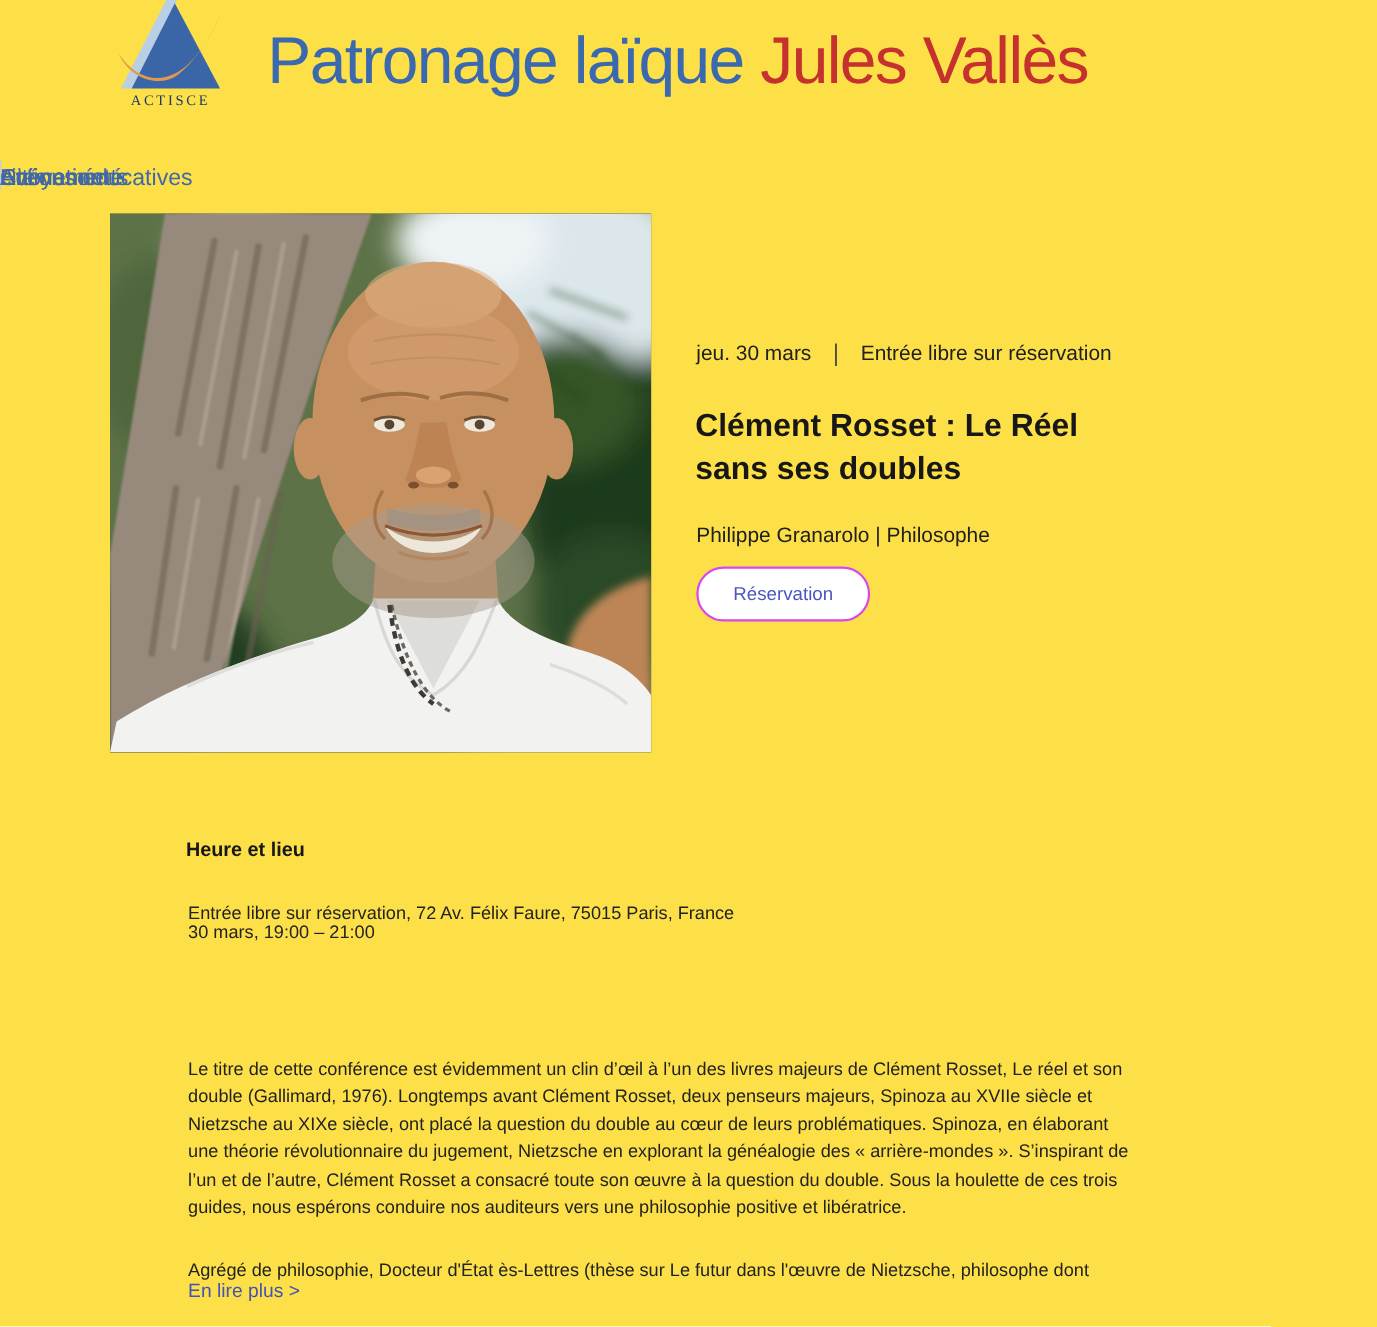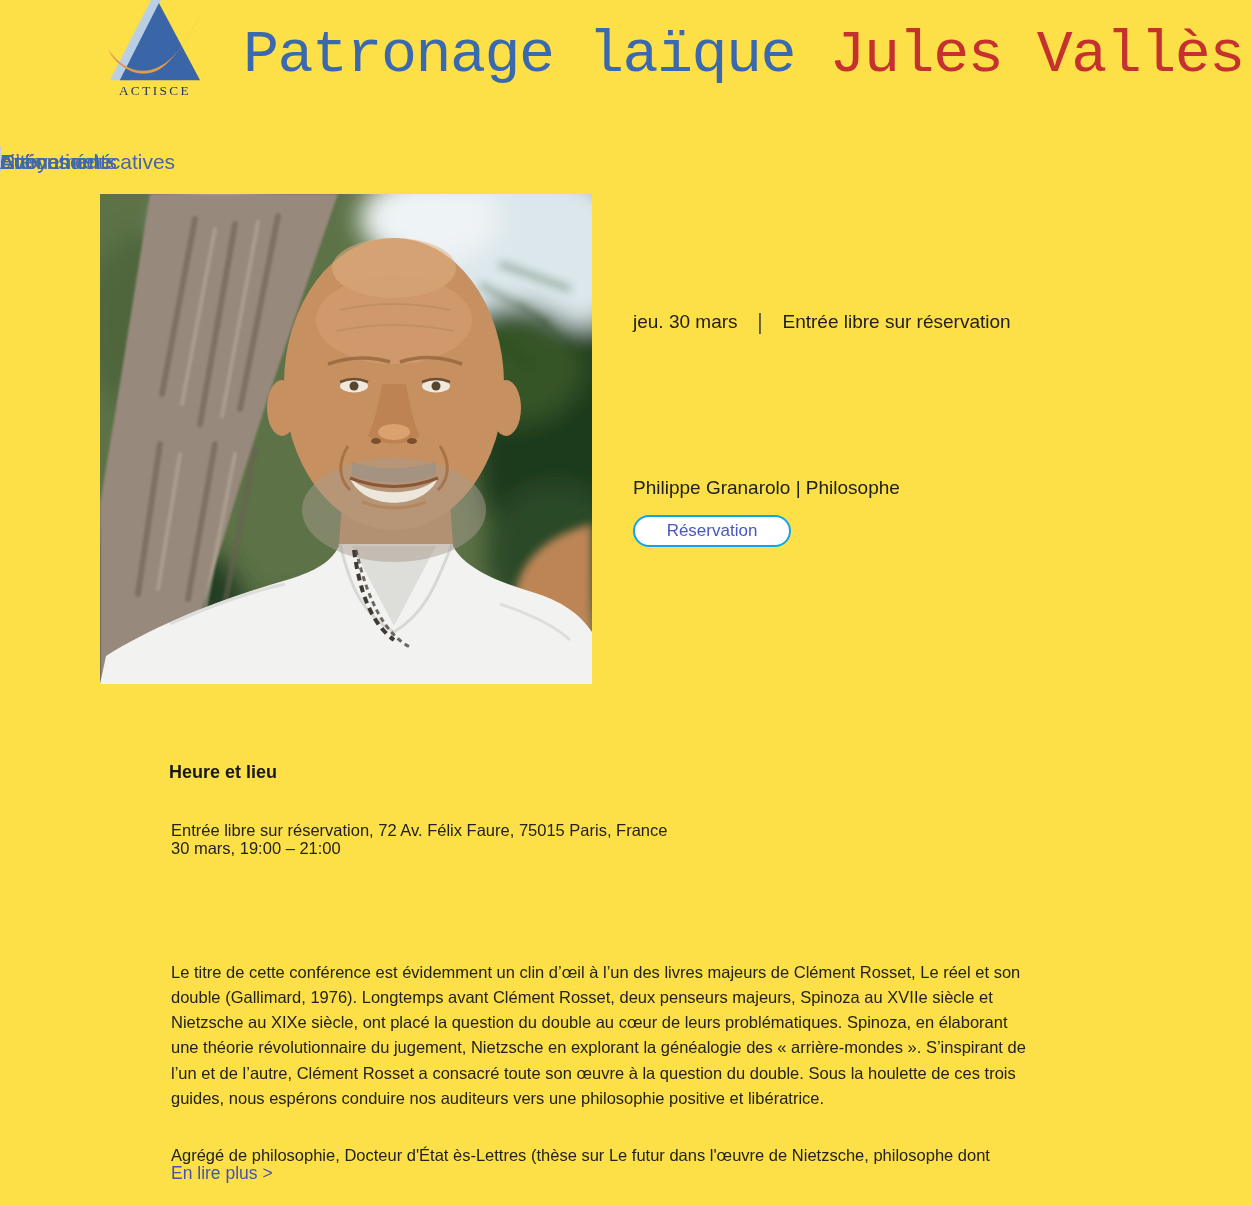--- a/index.html
+++ b/index.html
@@ -2,43 +2,43 @@
 <html lang="fr"><head>
 <meta charset="utf-8">
 <style>
   html,body{margin:0;padding:0;background:#fff;}
   body{font-family:"Liberation Sans", sans-serif;}
   .page{position:relative;width:1252px;height:1206px;background:#fde047;overflow:hidden;}
 
   
   .logo{position:absolute;left:106px;top:0;width:98px;height:98px;cursor:pointer;}
   .site-title{position:absolute;left:243px;top:22px;font-size:60px;letter-spacing:-1.5px;
-    font-weight:500;white-space:nowrap;line-height:66px;font-family:Liberation Mono, monospace;}
+    font-weight:500;white-space:nowrap;line-height:66px;}
   .site-title .t1{color:#3a69af;}
   .site-title .t2{color:#c5312e;}
 
   
   .nav-item{position:absolute;top:150px;font-size:21px;color:#4168a8;white-space:nowrap;cursor:pointer;}
   .nav-divider{position:absolute;top:146px;width:1px;height:26px;background:#c9ccd4;}
   .ni0{left:0;} .nd1{left:170;} .ni1{left:185;} .nd2{left:455;} .ni2{left:470;}
   .nd3{left:710;} .ni3{left:728;} .nd4{left:993;} .ni4{left:1010;}
 
   
   .photo{position:absolute;left:100px;top:194px;width:492px;height:490px;overflow:hidden;background:#5d7247;}
 
   
   .meta{position:absolute;left:633px;top:311px;font-size:19px;color:#202020;
     display:flex;gap:20px;align-items:center;white-space:nowrap;}
   .meta .sep{color:#3c3c3c;font-weight:300;transform:scaleY(1.15);}
   .event-title{position:absolute;left:632px;top:349px;width:440px;font-size:29px;
     line-height:39px;font-weight:700;color:#171717;}
   .event-title span{display:block;}
   .speaker{position:absolute;left:633px;top:477px;font-size:19px;color:#202020;}
-  .btn-reservation{position:absolute;left:633px;top:515px;width:158px;height:32px;
-    border:2px solid #0ea5e9;border-radius:26px;background:#fff;color:#4a55c0;
+  .btn-reservation{position:absolute;left:633px;top:515px;width:158px;height:50px;
+    border:2px solid #d946ef;border-radius:26px;background:#fff;color:#4a55c0;
     font-size:17px;font-family:"Liberation Sans",sans-serif;display:flex;align-items:center;
     justify-content:center;box-sizing:border-box;cursor:pointer;}
 
   
   .section-heading{position:absolute;left:169px;font-size:18px;font-weight:700;color:#171717;}
   .h-time{top:747px;}
   .h-about{top:901px;}
   .body-line{position:absolute;left:171px;font-size:16.5px;color:#222;line-height:25px;}
   .time-line1{top:836px;}
   .time-line2{top:818px;}
@@ -167,20 +167,24 @@
         <path d="M256,356 C268,408 286,442 312,454" stroke="#4a443c" stroke-width="3" stroke-dasharray="5,4" fill="none" opacity="0.8"></path>
       </g>
     </svg>
   </div>
 
   <div class="meta">
     <span>jeu. 30 mars</span>
     <span class="sep">|</span>
     <span>Entrée libre sur réservation</span>
   </div>
+  <h1 class="event-title">
+      <span>Clément Rosset : Le Réel</span>
+      <span>sans ses doubles</span>
+    </h1>
   <div class="speaker">Philippe Granarolo | Philosophe</div>
   <button class="btn-reservation">Réservation</button>
 
   <h2 class="section-heading h-time">Heure et lieu</h2>
   <div class="body-line time-line1">30 mars, 19:00 – 21:00</div>
   <div class="body-line time-line2">Entrée libre sur réservation, 72 Av. Félix Faure, 75015 Paris, France</div>
 
   <p class="para1">Le titre de cette conférence est évidemment un clin d’œil à l’un des livres majeurs de Clément Rosset, Le réel et son double (Gallimard, 1976). Longtemps avant Clément Rosset, deux penseurs majeurs, Spinoza au XVIIe siècle et  Nietzsche au XIXe siècle, ont placé la question du double au cœur de leurs problématiques. Spinoza, en élaborant une théorie révolutionnaire du jugement, Nietzsche en explorant la généalogie des « arrière-mondes ». S’inspirant de l’un et de l’autre, Clément Rosset a consacré toute son œuvre à la question du double. Sous la houlette de ces trois guides, nous espérons conduire nos auditeurs vers une philosophie positive et libératrice.</p>
   <p class="para2">Agrégé de philosophie, Docteur d'État ès-Lettres (thèse sur Le futur dans l'œuvre de Nietzsche, philosophe dont</p>
   <a class="read-more">En lire plus &gt;</a>

